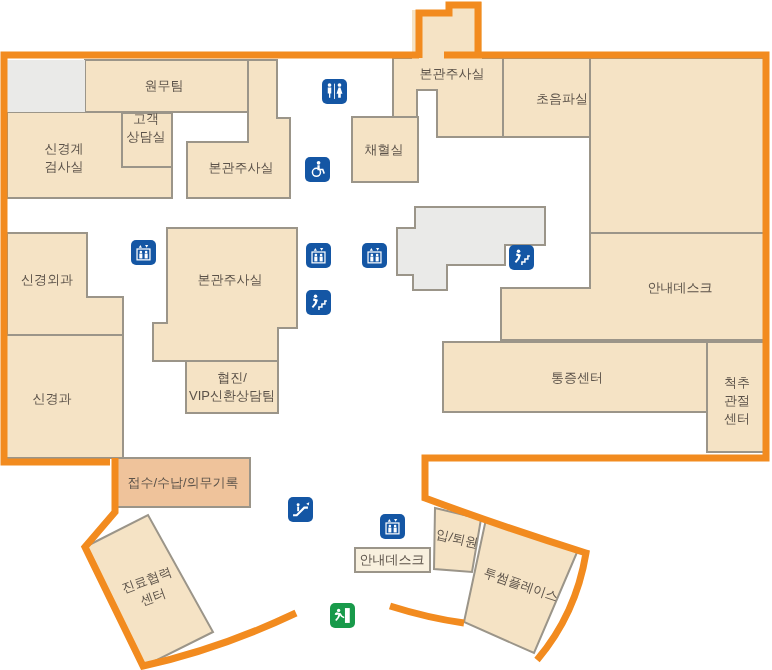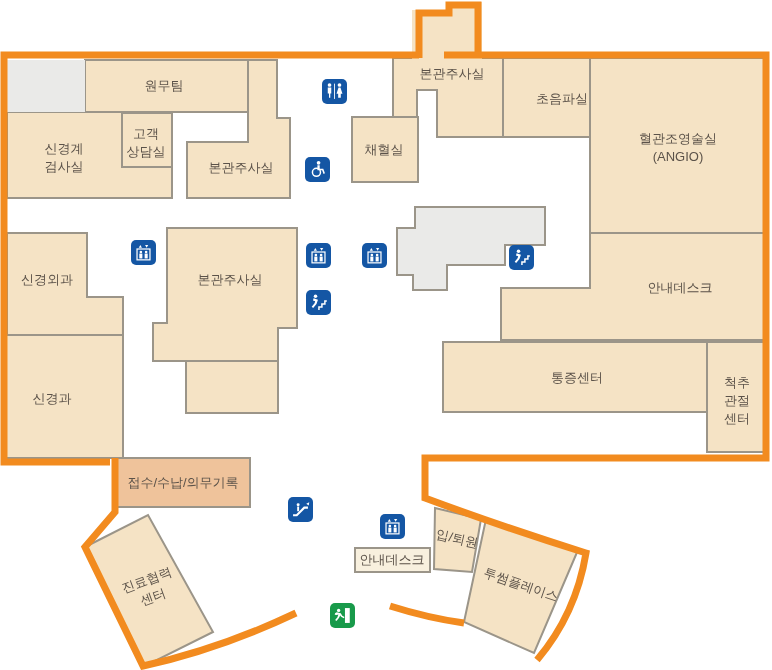--- a/index.html
+++ b/index.html
@@ -55,31 +55,31 @@
       <path d="M419,58 V13 H449 V5 H478 V58"></path>
       <path d="M444,55 H766 V458 H425 V498 Q500,526 586,553 Q576,614 537,660"></path>
       <path d="M115,458 V512 L85,547 L143,666 Q220,649 296,613"></path>
       <path d="M390,606 Q428,618 464,623"></path>
     </g>
   </svg>
 
   <div class="lbl" style="left:164px;top:86px">원무팀</div>
   <div class="lbl" style="left:64px;top:158px">신경계
 검사실</div>
-  <div class="lbl" style="left:146px;top:143px">고객
+  <div class="lbl" style="left:146px;top:128px">고객
 상담실</div>
   <div class="lbl" style="left:241px;top:168px">본관주사실</div>
   <div class="lbl" style="left:452px;top:74px">본관주사실</div>
   <div class="lbl" style="left:562px;top:99px">초음파실</div>
-  <div class="lbl" style="left:678px;top:148px">혈관조영술실
-(ANGIO)</div>
   <div class="lbl" style="left:384px;top:150px">채혈실</div>
   <div class="lbl" style="left:47px;top:280px">신경외과</div>
   <div class="lbl" style="left:230px;top:280px">본관주사실</div>
   <div class="lbl" style="left:52px;top:399px">신경과</div>
+  <div class="lbl" style="left:232px;top:387px">협진/
+VIP신환상담팀</div>
   <div class="lbl" style="left:680px;top:288px">안내데스크</div>
   <div class="lbl" style="left:577px;top:378px">통증센터</div>
   <div class="lbl" style="left:737px;top:401px">척추
 관절
 센터</div>
   <div class="lbl" style="left:183px;top:483px">접수/수납/의무기록</div>
   <div class="lbl r-neg20" style="left:150px;top:589px">진료협력
 센터</div>
   <div class="lbl" style="left:392px;top:560px">안내데스크</div>
   <div class="lbl r13" style="left:457px;top:539px">입/퇴원</div>

